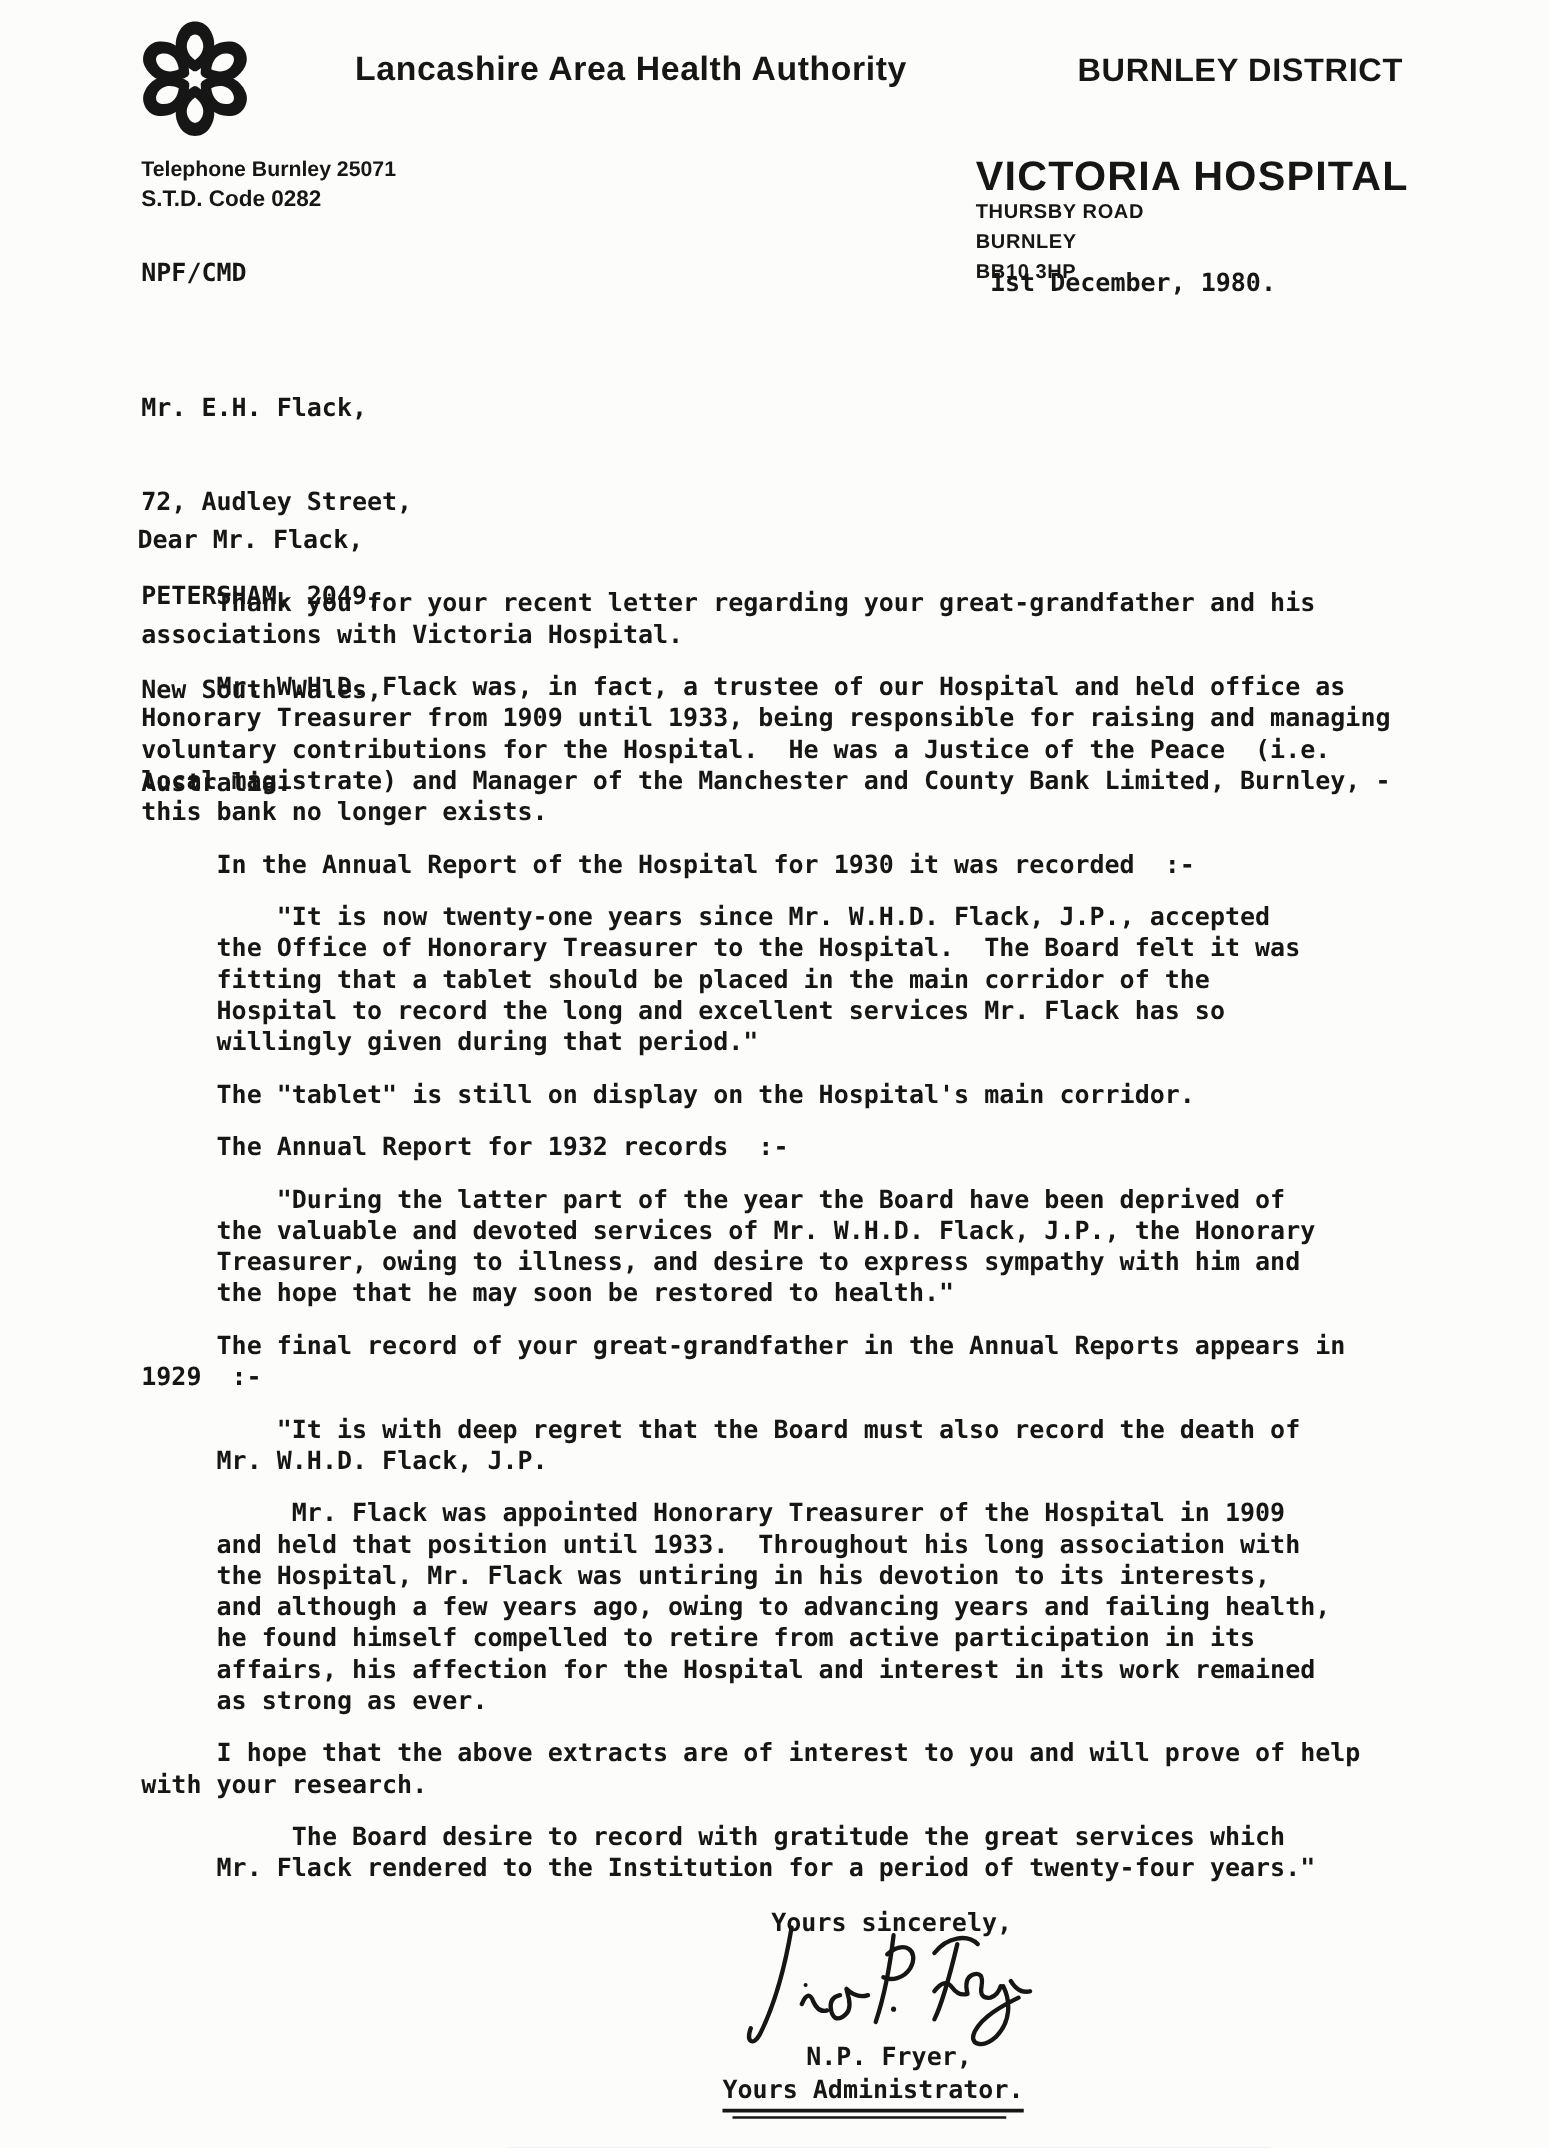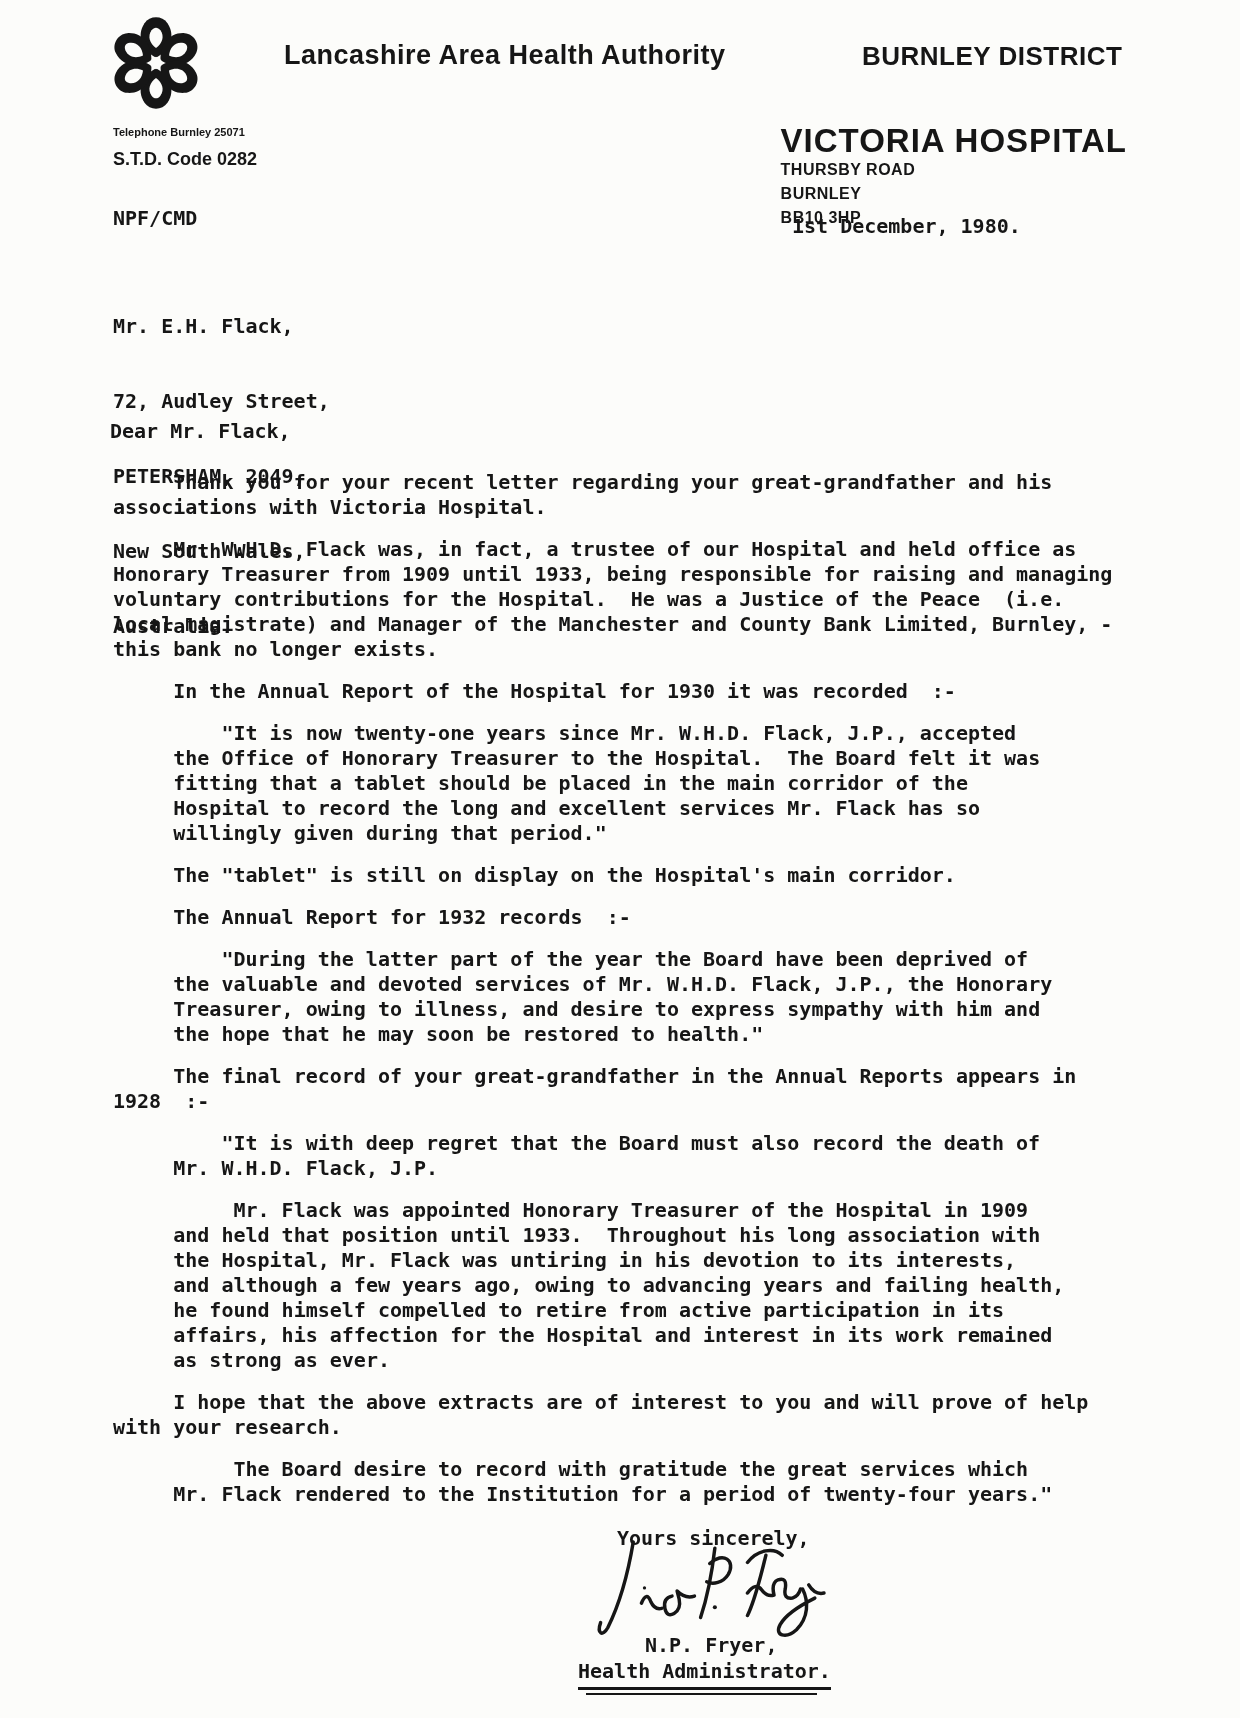--- a/index.html
+++ b/index.html
@@ -11,21 +11,21 @@
     color:#161616;
     overflow:hidden;
     font-family:"DejaVu Sans Mono", monospace;
     text-decoration:underline;
   }
   
   .lh-sans{font-family:"Liberation Sans","DejaVu Sans",sans-serif;font-weight:700;}
   .logo{position:absolute;left:103px;top:10px;width:106px;height:106px;}
   .authority{position:absolute;left:284px;top:40px;font-size:27px;letter-spacing:.5px;}
   .district{position:absolute;left:862px;top:41px;font-size:26px;letter-spacing:.5px;}
-  .phone1{position:absolute;left:113px;top:126px;font-size:11px;}
+  .phone1{position:absolute;left:113px;top:126px;font-size:17px;}
   .phone2{position:absolute;left:113px;top:149px;font-size:18px;}
   .hosp-block{position:absolute;right:113px;top:124px;text-align:left;}
   .hosp-name{font-size:33px;letter-spacing:1px;line-height:34px;}
   .hosp-line{font-size:16px;line-height:24px;letter-spacing:.5px;}
   
   .typed{font-weight:700;font-size:20px;line-height:25px;white-space:pre-wrap;}
   .ref{position:absolute;left:113px;top:206px;}
   .date{position:absolute;left:792px;top:214px;}
   .recipient{position:absolute;left:113px;top:264px;}
   .salutation{position:absolute;left:110px;top:419px;}
@@ -108,21 +108,21 @@
      fitting that a tablet should be placed in the main corridor of the
      Hospital to record the long and excellent services Mr. Flack has so
      willingly given during that period."</div>
     <div class="typed para">     The "tablet" is still on display on the Hospital's main corridor.</div>
     <div class="typed para">     The Annual Report for 1932 records  :-</div>
     <div class="typed para">         "During the latter part of the year the Board have been deprived of
      the valuable and devoted services of Mr. W.H.D. Flack, J.P., the Honorary
      Treasurer, owing to illness, and desire to express sympathy with him and
      the hope that he may soon be restored to health."</div>
     <div class="typed para">     The final record of your great-grandfather in the Annual Reports appears in
-1928  :-</div>
+1929  :-</div>
     <div class="typed para">         "It is with deep regret that the Board must also record the death of
      Mr. W.H.D. Flack, J.P.</div>
     <div class="typed para">          Mr. Flack was appointed Honorary Treasurer of the Hospital in 1909
      and held that position until 1933.  Throughout his long association with
      the Hospital, Mr. Flack was untiring in his devotion to its interests,
      and although a few years ago, owing to advancing years and failing health,
      he found himself compelled to retire from active participation in its
      affairs, his affection for the Hospital and interest in its work remained
      as strong as ever.</div>
     <div class="typed para">     I hope that the above extracts are of interest to you and will prove of help
@@ -144,15 +144,15 @@
       <circle cx="118" cy="66" r="2" fill="#161616" stroke="none"></circle>
       <path d="M150,22 C160,9 176,7 184,15"></path>
       <path d="M168,15 C162,40 156,62 150,74"></path>
       <path d="M150,52 q8,-11 14,-3 q5,7 12,5 q-3,-12 4,-15 q9,-3 7,9 q-2,10 7,9 q6,-2 8,-9"></path>
       <path d="M204,48 C210,60 210,76 198,88 C188,97 176,94 182,83 C188,72 202,64 216,57"></path>
       <path d="M210,44 q6,10 15,8"></path>
     </g>
   </svg>
 
   <div class="typed sig-name">N.P. Fryer,</div>
-  <div class="typed sig-title">Health Administrator.</div>
+  <div class="typed sig-title">Yours Administrator.</div>
 
 </div>
 
 </body></html>

